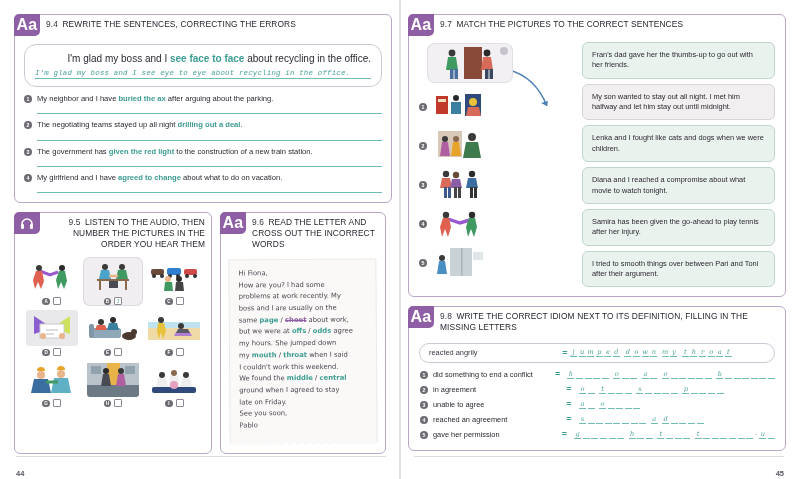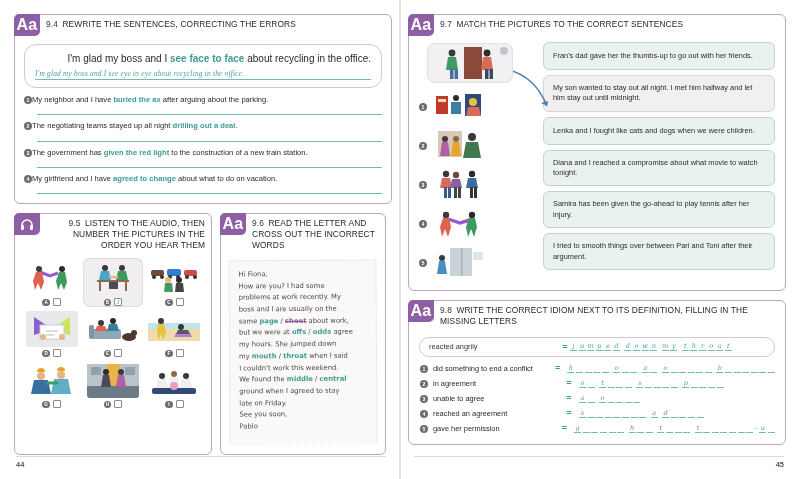--- a/index.html
+++ b/index.html
@@ -59,30 +59,30 @@
   
   .example-box {
     border: 1px solid #cfc8d4;
     border-radius: 12px;
     padding: 6px 10px 7px 10px;
     margin: 2px 0 7px 0;
   }
   .ex-sentence { font-size: 10px; color: #2b2730; line-height: 1.5; text-align: right; }
   .teal { color: #3c9c92; font-weight: 700; }
   .answer-line {
-    font-family: Liberation Serif, serif;
+    font-family: Liberation Mono, monospace;
     font-style: italic;
     font-size: 7.4px;
     color: #4aa39a;
     border-bottom: 1px solid #6fbdb2;
     padding-bottom: 1px;
     margin-top: 3px;
     letter-spacing: .2px;
   }
-  .q-row { display: flex; align-items: flex-start; margin-top: 6px; }
+  .q-row { display: flex; align-items: flex-start; gap: 5px; margin-top: 6px; }
   .num-dot {
     flex: 0 0 auto;
     width: 8px; height: 8px; border-radius: 50%;
     background: #6e6a72; color: #fff;
     font-size: 5.2px; font-weight: 700;
     display: flex; align-items: center; justify-content: center;
     margin-top: 1px;
   }
   .q-text { font-size: 7.6px; color: #2b2730; line-height: 1.35; }
   .blank-line { border-bottom: 1px solid #6fbdb2; height: 1px; margin: 9px 0 0 13px; }
@@ -150,21 +150,21 @@
   .match-item .thumb svg { display: block; }
   .sent-box {
     border: 1px solid #bfd6cd;
     background: #eaf2ee;
     border-radius: 6px;
     padding: 7px 9px;
     font-size: 7.4px;
     color: #2b2730;
     line-height: 1.4;
     min-height: 28px;
-    display: flex; align-items: center;
+    display: flex; align-items: center; margin-left: 39px;
   }
   .sent-box.plain { background:#f1efef; border-color:#d8d4d6; }
   .arrow-svg { position: absolute; left: 76px; top: 22px; pointer-events:none; }
 
   
   .def-example {
     border: 1px solid #cfc8d4; border-radius: 11px;
     display: flex; align-items: center; gap: 0;
     padding: 4px 9px; margin: 3px 0 4px 0;
   }
@@ -180,21 +180,21 @@
     font-family: "DejaVu Serif", serif;
     font-style: italic;
     font-size: 6.6px;
     color: #4aa39a;
     text-align: center;
     line-height: 9px;
   }
   .slot.punct { border-bottom: none; width: 3px; color:#4aa39a; }
 
   .page-no {
-    position: absolute; bottom: 10px;
+    position: absolute; bottom: 1px;
     font-size: 7.5px; color: #59545e; font-weight: 700;
   }
   .page-no.l { left: 16px; }
   .page-no.r { right: 16px; }
   .page-rule { position:absolute; bottom: 22px; height:1px; background:#ddd9e0; }
   .page-rule.l { left: 16px; right: 14px; }
   .page-rule.r { left: 14px; right: 16px; }
 </style>
 </head>
 <body>

